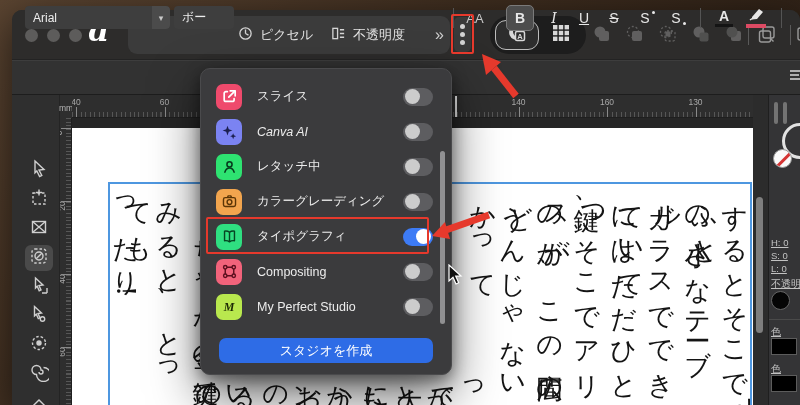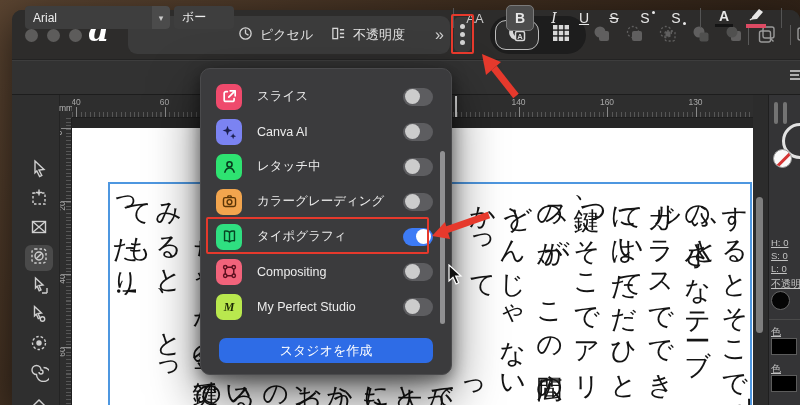--- a/index.html
+++ b/index.html
@@ -389,21 +389,21 @@
               <path d="M9 5 H7 a2.5 2.5 0 0 0-2.5 2.5 v9 A2.5 2.5 0 0 0 7 19 h9 a2.5 2.5 0 0 0 2.5-2.5 V15"></path>
               <path d="M13 4 h7 v7"></path>
               <path d="M19.5 4.5 L11 13"></path>
             </svg>
           </span>
           <span class="slabel">スライス</span>
           <div class="toggle">
             <div class="knob"></div>
           </div>
         </div>
-        <div class="studio-row" style="top: 45px;">
+        <div class="studio-row" style="top: 45px; font-style: italic;">
           <span class="tile" style="background: rgb(123, 131, 242);">
             <svg width="18" height="18" viewBox="0 0 24 24" fill="#1c2050">
               <path d="M10 3.5 l1.7 4.8 4.8 1.7 -4.8 1.7 L10 16.5 l-1.7-4.8 -4.8-1.7 4.8-1.7 Z"></path>
               <path d="M17.5 13.5 l1.1 2.9 2.9 1.1 -2.9 1.1 -1.1 2.9 -1.1-2.9 -2.9-1.1 2.9-1.1 Z"></path>
             </svg>
           </span>
           <span class="slabel">Canva AI</span>
           <div class="toggle">
             <div class="knob"></div>
           </div>

